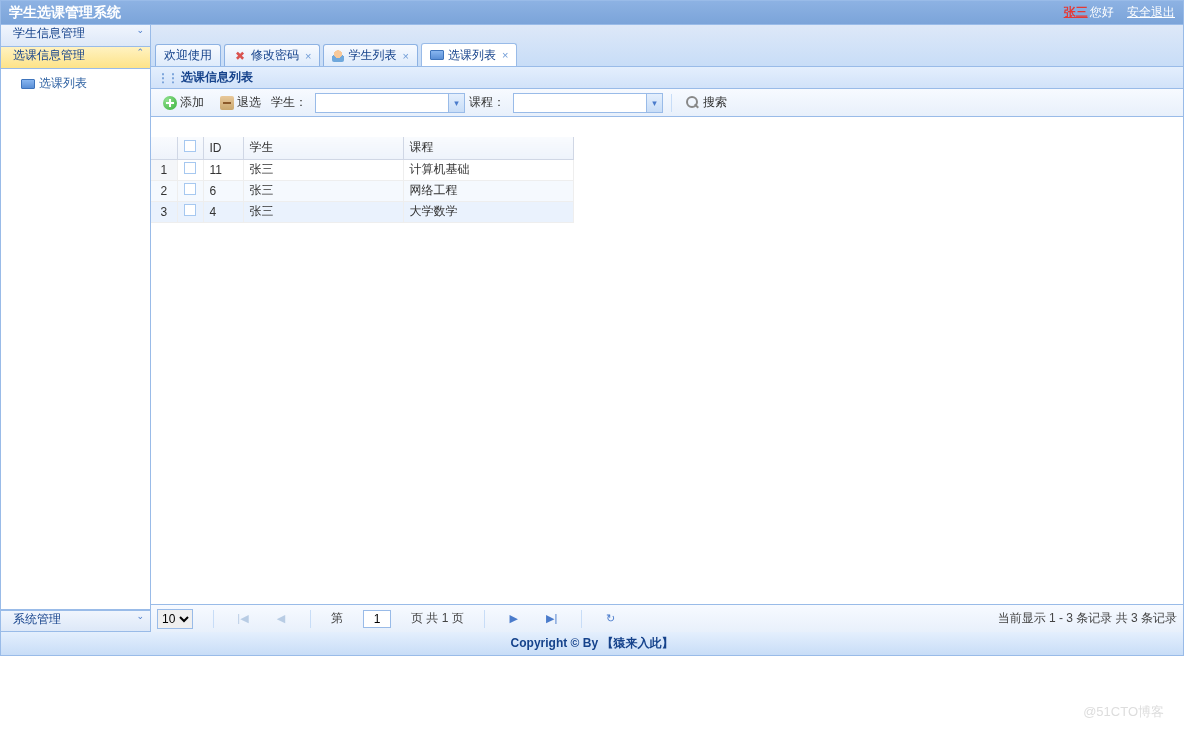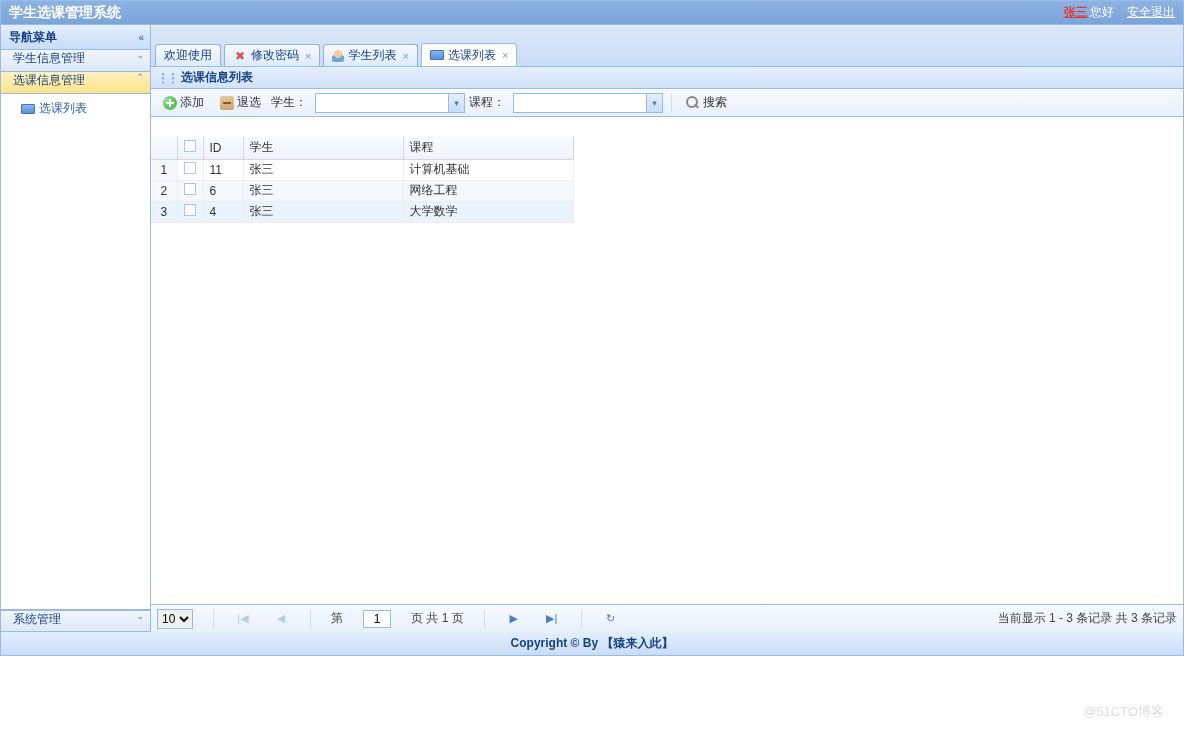--- a/index.html
+++ b/index.html
@@ -104,24 +104,20 @@
   <span class="title">学生选课管理系统</span>
   <span class="right">
     <span class="uname">张三</span><span class="greet">您好</span>
     <span class="logout">安全退出</span>
   </span>
 </div>
 
 <div class="body">
 
   <div class="sidebar">
-    <div class="panel-title">
-      <span>导航菜单</span>
-      <span class="collapse">«</span>
-    </div>
     <div class="acc-header">
       <span>学生信息管理</span>
       <span class="arrow">⌄</span>
     </div>
     <div class="acc-header active">
       <span>选课信息管理</span>
       <span class="arrow">⌃</span>
     </div>
     <div class="acc-body">
       <div class="tree-item">

